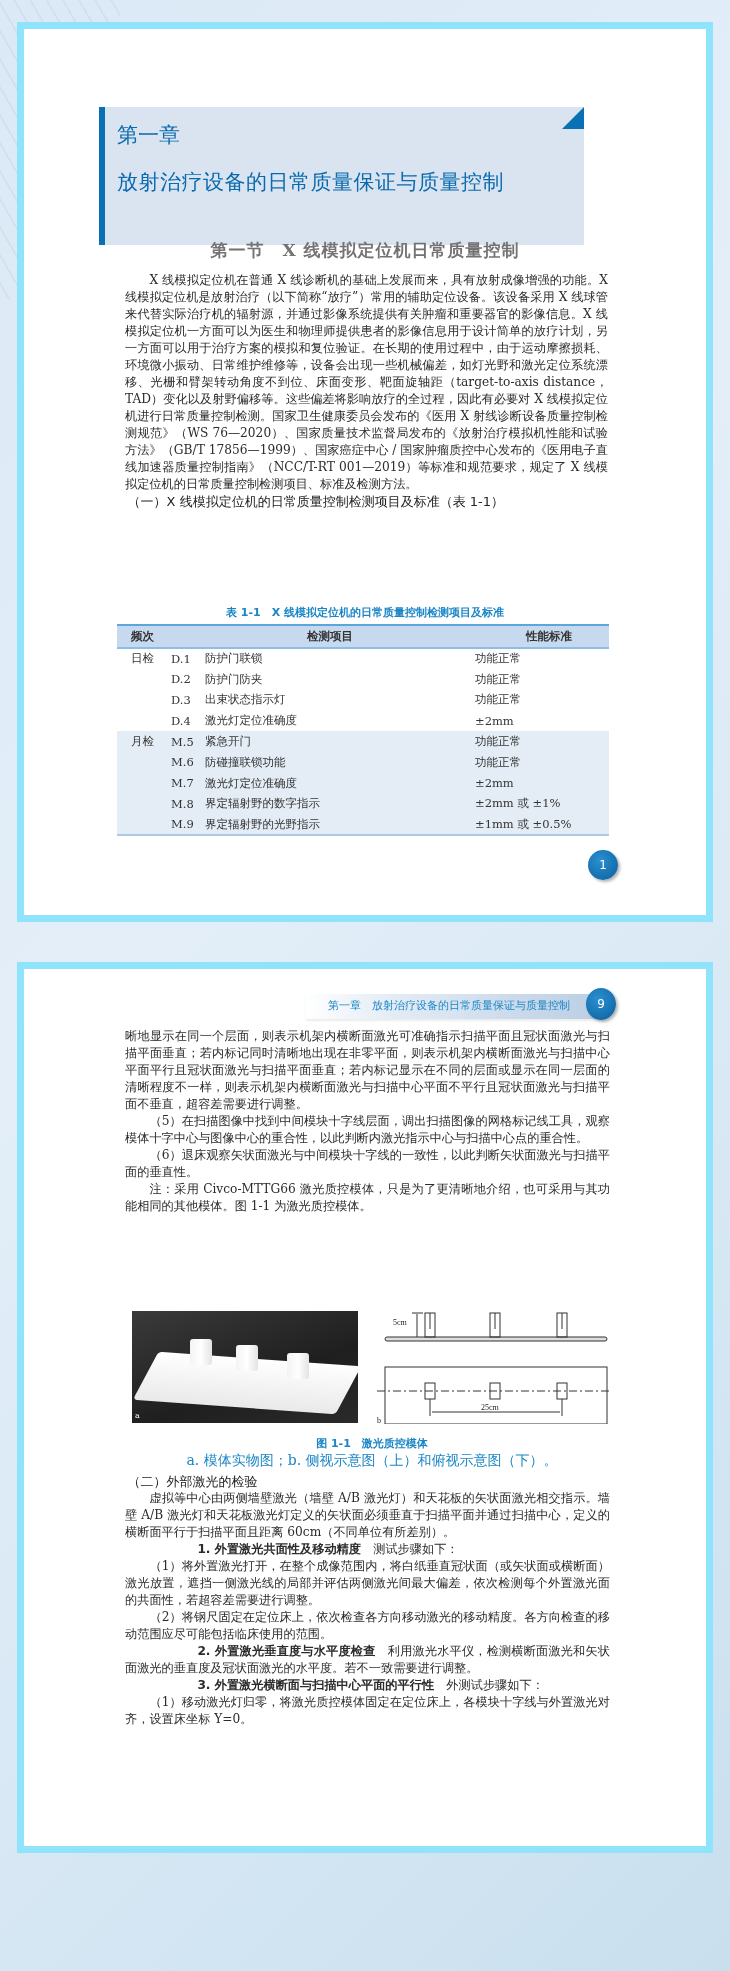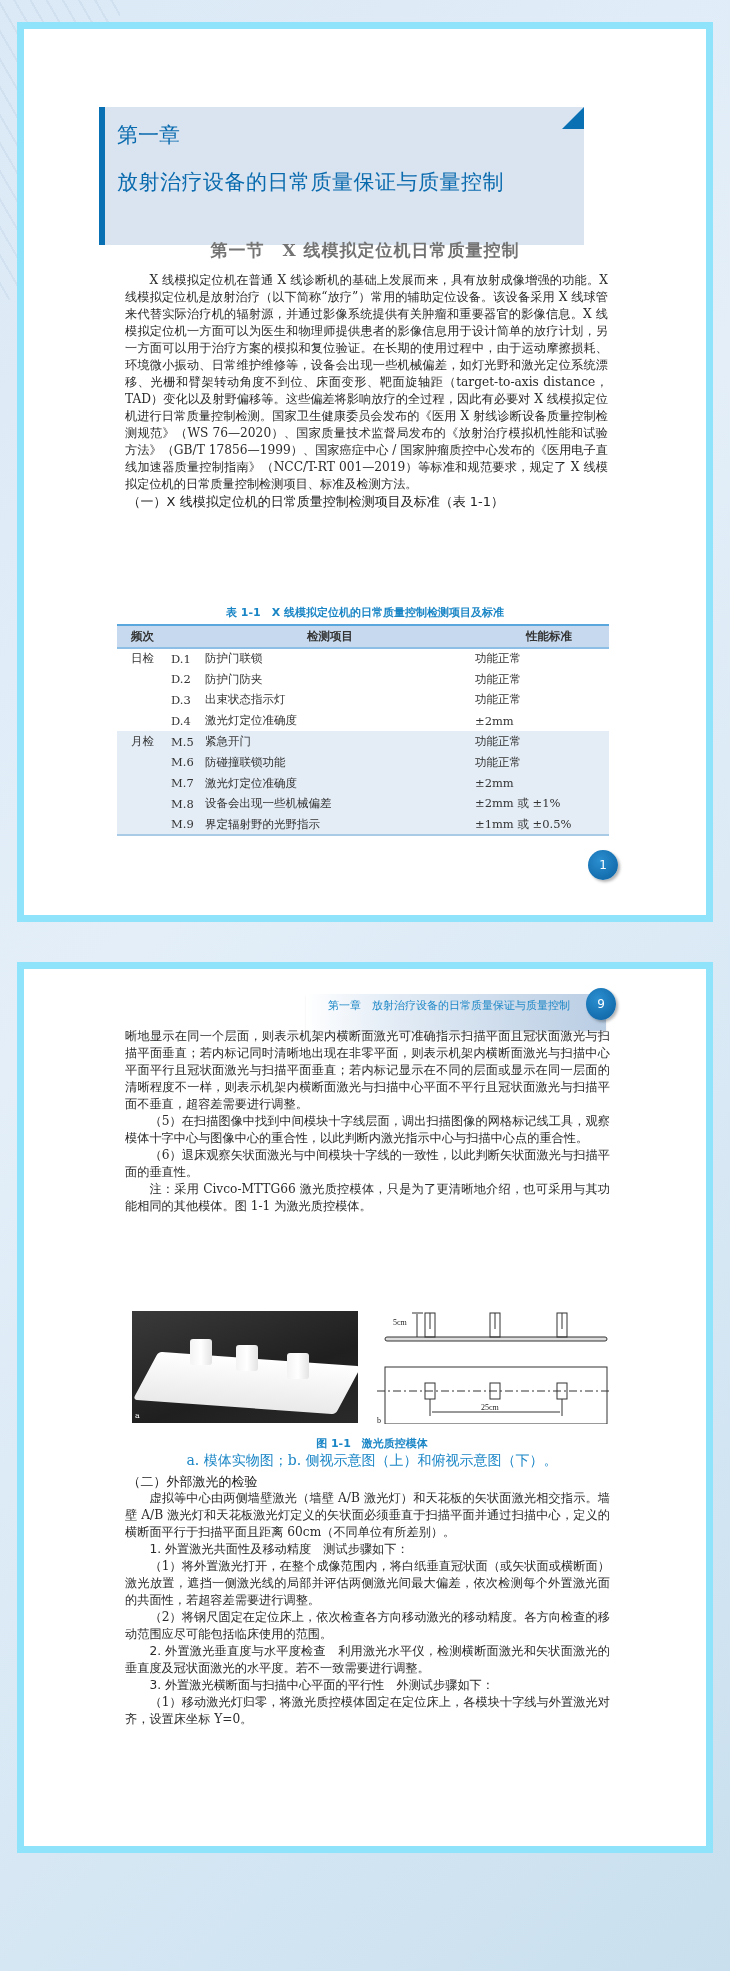--- a/index.html
+++ b/index.html
@@ -81,21 +81,21 @@
     position: absolute; width: 30px; height: 30px; border-radius: 50%;
     background: radial-gradient(circle at 40% 35%, #2b8fd0, #0b5f9f);
     color: #fff; font-family: "DejaVu Sans", sans-serif; font-size: 12px;
     display: flex; align-items: center; justify-content: center;
     box-shadow: 2px 2px 3px rgba(0,0,0,.3);
   }
   #p1-badge { left: 564px; top: 819px; }
 
   
   .running-header {
-    position: absolute; left: 282px; top: 25px; width: 300px; height: 37px;
+    position: absolute; left: 282px; top: 25px; width: 300px; height: 25px;
     background: linear-gradient(90deg, rgba(255,255,255,0) 0%, #e6eef7 25%, #b9cde3 100%);
     box-shadow: 0 2px 2px rgba(0,0,0,0.08);
   }
   .running-header span {
     position: absolute; left: 22px; top: 4px;
     font-family: "DejaVu Sans", sans-serif; font-size: 11px; color: #1b86c6; white-space: nowrap;
   }
   #p2-badge { left: 562px; top: 19px; width: 30px; height: 32px; border-radius: 50%; }
 
   .figure {
@@ -115,21 +115,21 @@
   .photo .label-a { position: absolute; left: 3px; bottom: 3px; color: #fff; font-size: 8px; }
   .diagram { position: absolute; left: 245px; top: 0; width: 235px; height: 125px; }
   .fig-caption {
     position: absolute; left: 0; right: 0; text-align: center;
     font-family: "DejaVu Sans", sans-serif; font-size: 11px; font-weight: bold; color: #1b86c6;
   }
   .fig-subcaption {
     position: absolute; left: 0; right: 0; text-align: center;
     font-size: 14px; color: #1b86c6;
   }
-  b.sub { font-family: "DejaVu Sans", sans-serif; font-weight: normal; }
+  b.sub { font-family: "DejaVu Sans", sans-serif; font-weight: bold; margin-left: 48px; }
 </style>
 </head>
 <body>
 
 <div class="bg-deco"></div>
 
 <div class="page" id="page1">
   <div class="chapter-banner" style="left:75px; top:37px;">
     <div class="fold"></div>
     <div class="chapter-no">第一章</div>
@@ -192,21 +192,21 @@
       </tr>
       <tr class="monthly">
         <td class="freq"></td>
         <td class="code">M.7</td>
         <td class="item">激光灯定位准确度</td>
         <td class="std">±2mm</td>
       </tr>
       <tr class="monthly">
         <td class="freq"></td>
         <td class="code">M.8</td>
-        <td class="item">设备会出现一些机械偏差</td>
+        <td class="item">界定辐射野的数字指示</td>
         <td class="std">±2mm 或 ±1%</td>
       </tr>
       <tr class="monthly">
         <td class="freq"></td>
         <td class="code">M.9</td>
         <td class="item">界定辐射野的光野指示</td>
         <td class="std">±1mm 或 ±0.5%</td>
       </tr>
     </tbody>
   </table>

